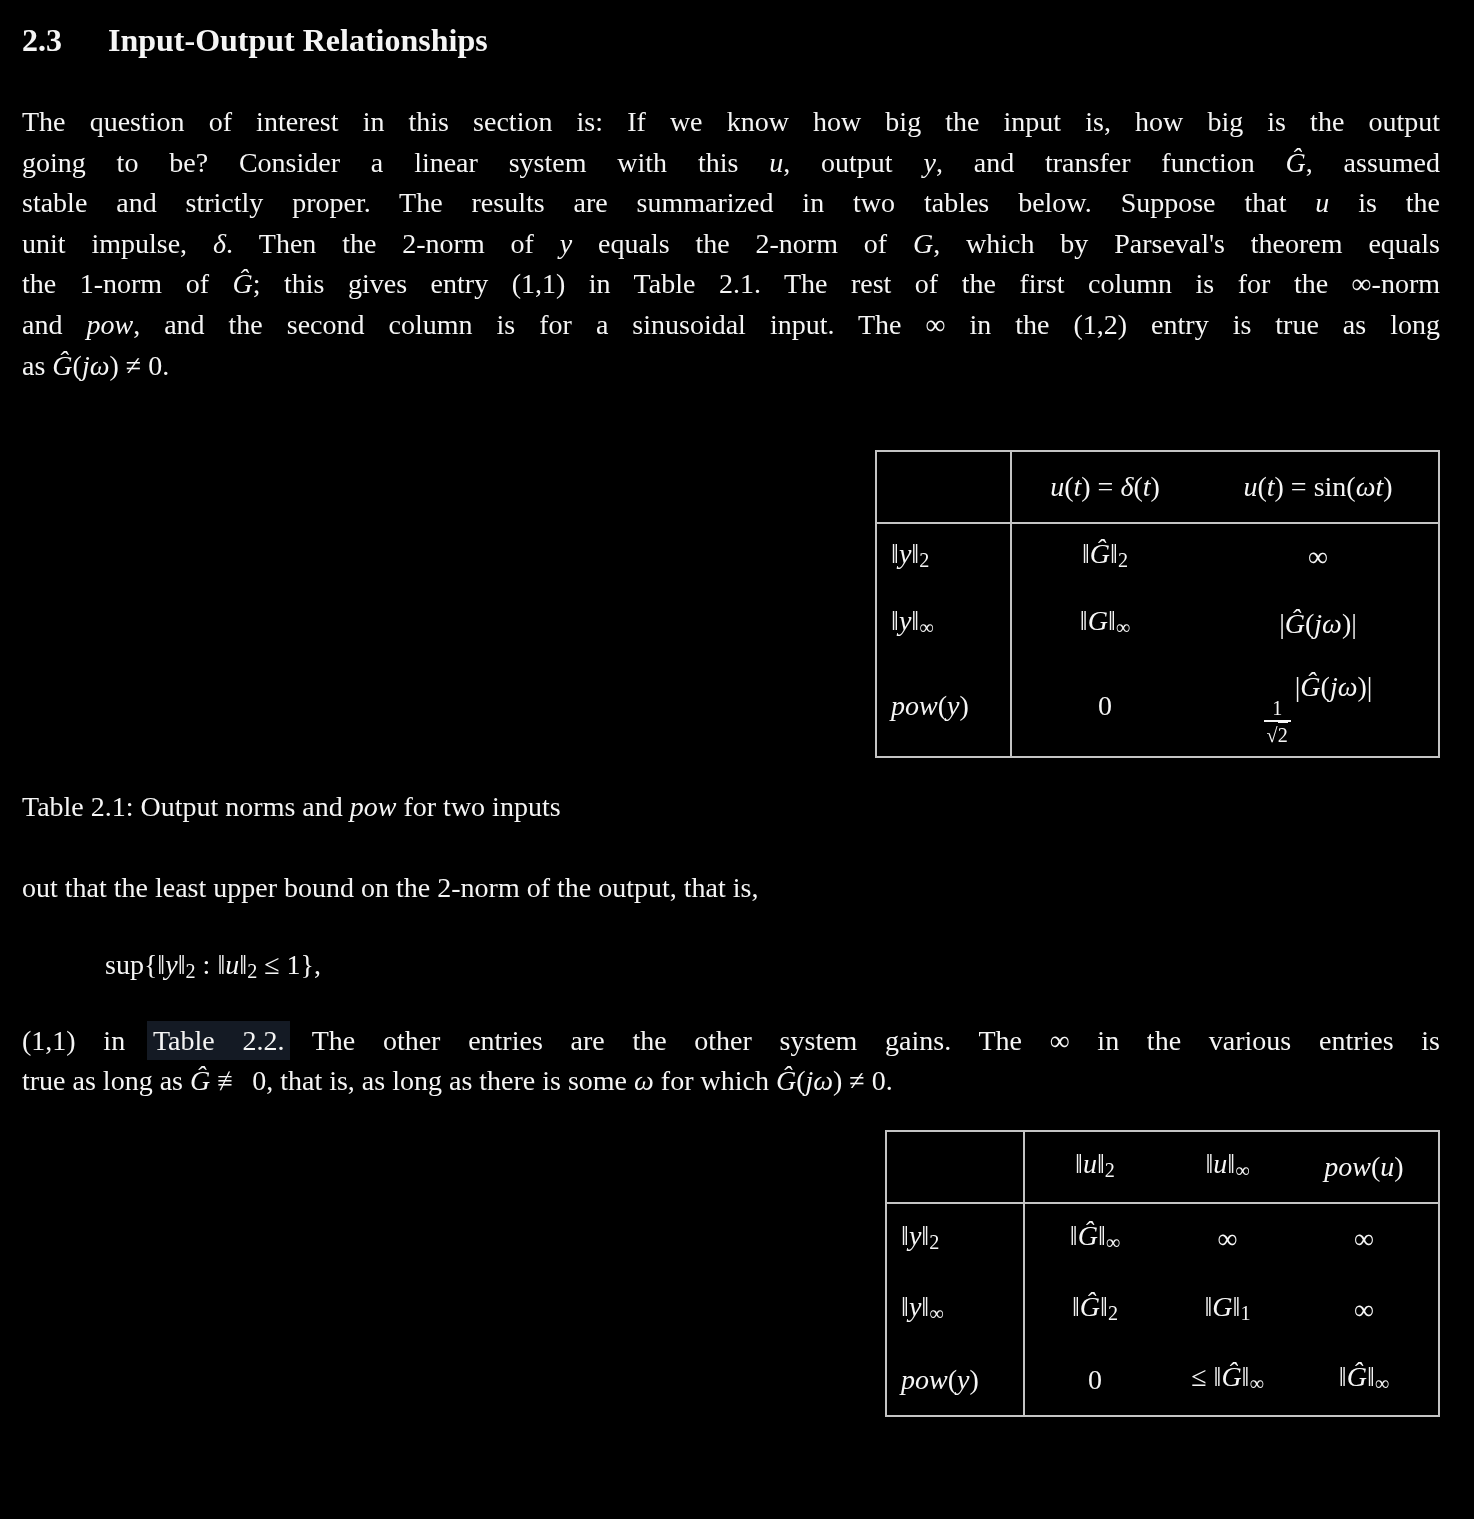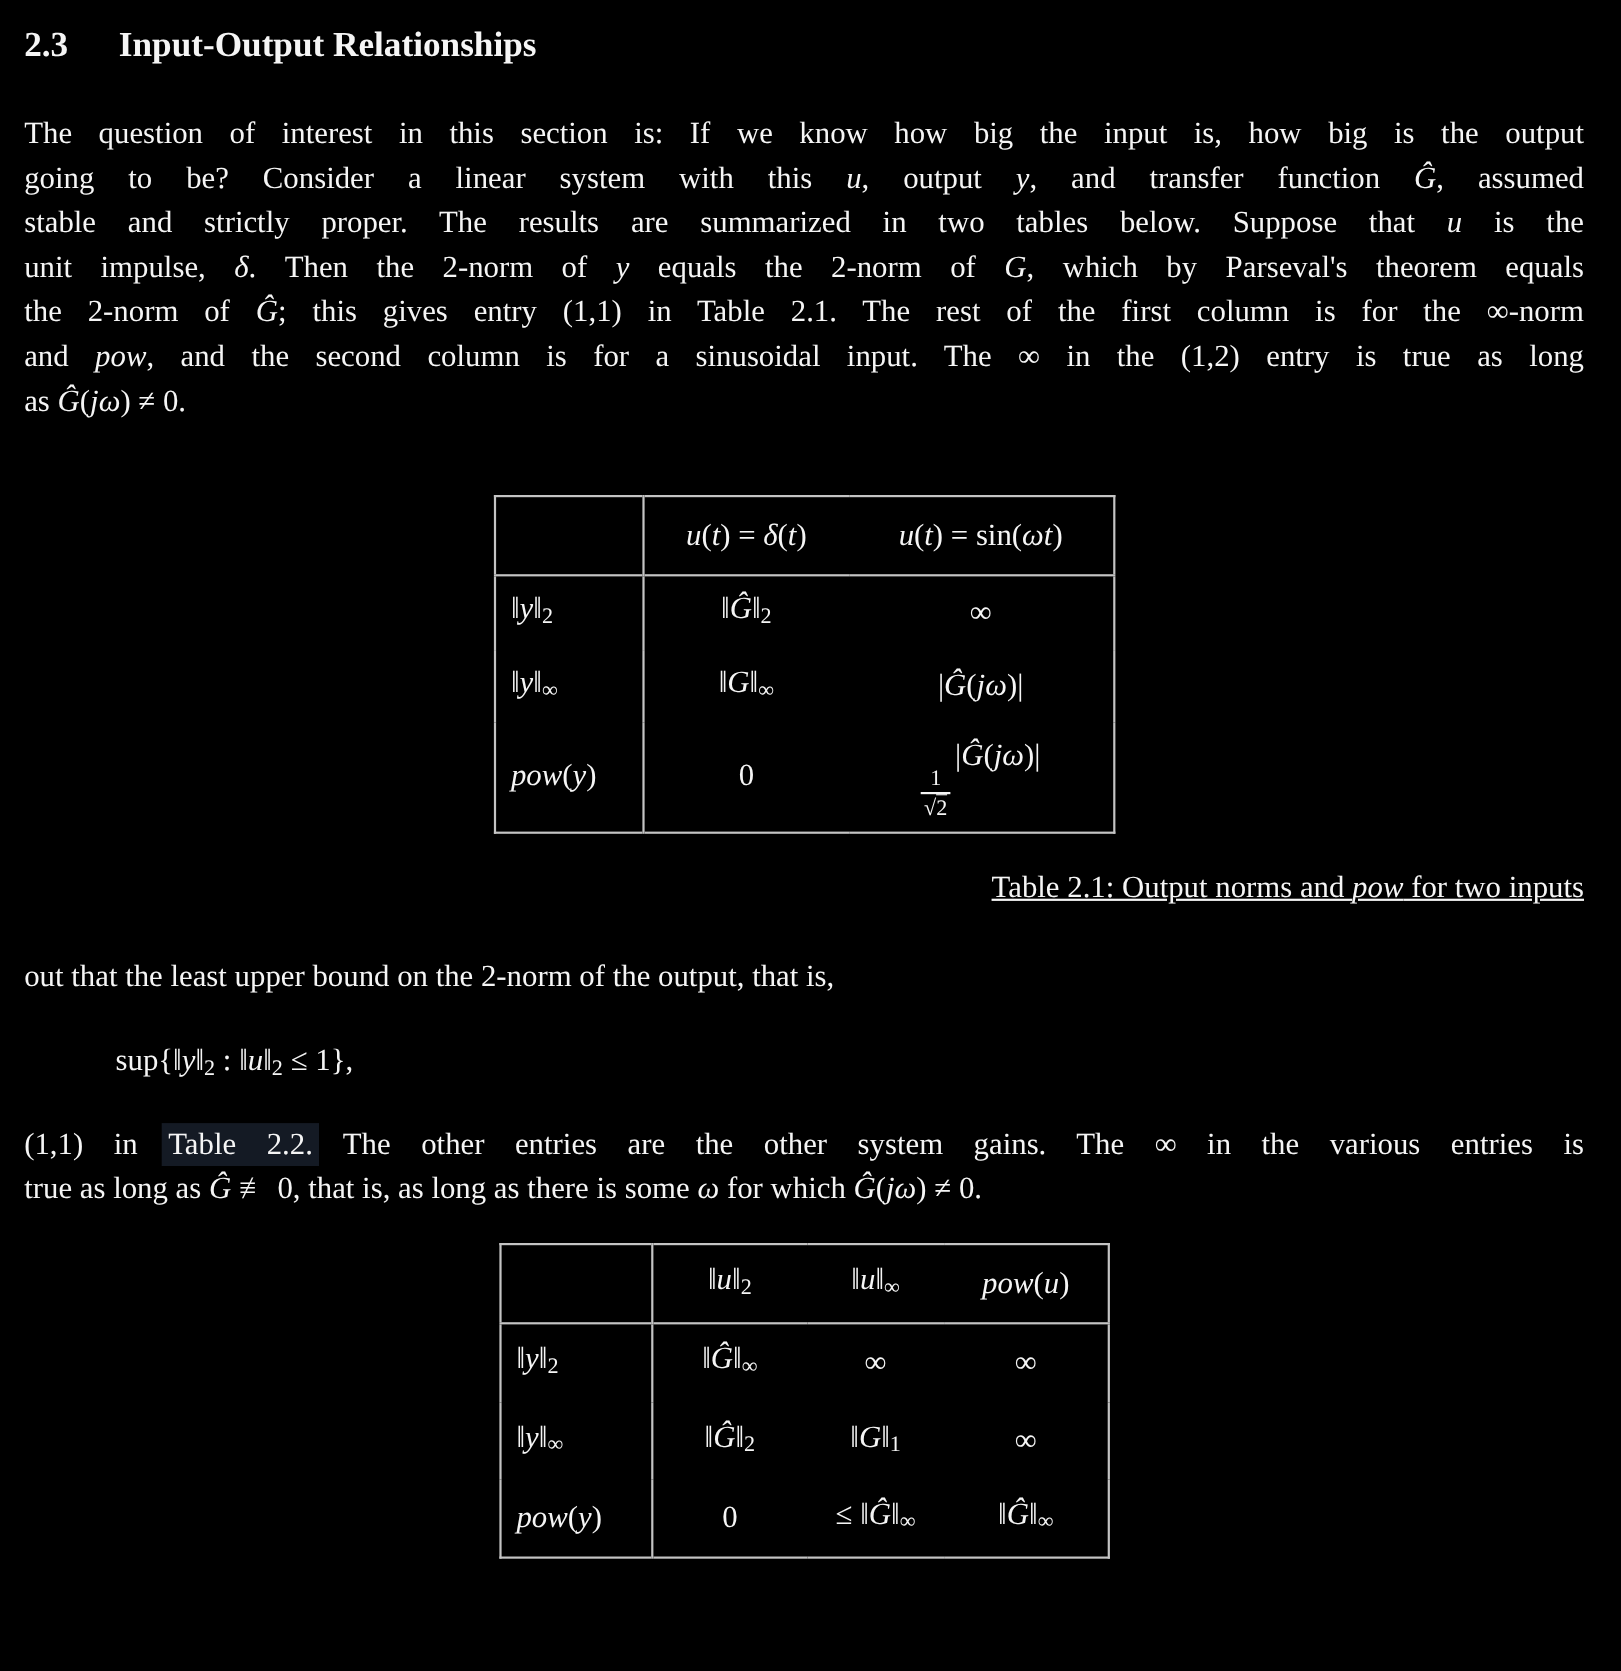--- a/index.html
+++ b/index.html
@@ -23,39 +23,39 @@
   .tline{
     text-align:justify;text-align-last:justify;
     line-height:40.6px;white-space:normal;
   }
   .tline.last{text-align-last:left;}
   .it{font-style:italic;}
   .sb{font-size:0.72em;vertical-align:-0.22em;}
   .ov{border-top:1.6px solid currentColor;padding-top:1px;}
   .linkbox{background:var(--link);padding:4px 6px;margin:-4px -6px;}
   .equation{margin:36px 0 0 83px;line-height:41px;}
-  .tablewrap{display:flex;justify-content:center;margin-top:64px;}
+  .tablewrap{display:flex;justify-content:flex-end;margin-top:64px;}
   .tablewrap.t2{margin-top:28px;}
   table{border-collapse:collapse;border:2px solid var(--border);}
   th,td{
     font-weight:normal;text-align:center;
     padding:8px 14px;line-height:44px;vertical-align:middle;
   }
   thead tr{border-bottom:2px solid var(--border);}
   thead th{padding-top:13px;padding-bottom:13px;}
   .lbl{text-align:left;border-right:2px solid var(--border);}
   #t1 .lbl{width:105px;}
   #t1 .c1{width:158px;}
   #t1 .c2{width:212px;}
   #t2 .lbl{width:108px;}
   #t2 .c1{width:112px;}
   #t2 .c2{width:97px;}
   #t2 .c3{width:120px;}
   #t2 th,#t2 td{line-height:46px;padding-top:9px;padding-bottom:9px;}
-  .caption{text-align:right;margin-top:32px;line-height:34px;text-decoration:underline;}
+  .caption{text-align:left;margin-top:32px;line-height:34px;}
   .frac{
     display:inline-flex;flex-direction:column;align-items:center;
     vertical-align:-0.95em;font-size:0.72em;line-height:1.2;
     margin-right:4px;
   }
   .frac .num{padding:0 3px;}
   .frac .den{border-top:2px solid currentColor;padding:1px 3px 0;}
 </style>
 </head>
 <body>
@@ -65,21 +65,21 @@
   <div class="heading">
     <span>2.3</span>
     <span>Input-Output Relationships</span>
   </div>
 
   <div class="para p1">
       <div class="tline"><span>The question of interest in this section is: If we know how big the input is, how big is the output</span></div>
       <div class="tline"><span>going to be? Consider a linear system with this </span><span class="it">u</span><span>, output </span><span class="it">y</span><span>, and transfer function </span><span class="it">Ĝ</span><span>, assumed</span></div>
       <div class="tline"><span>stable and strictly proper. The results are summarized in two tables below. Suppose that </span><span class="it">u</span><span> is the</span></div>
       <div class="tline"><span>unit impulse, </span><span class="it">δ</span><span>. Then the 2-norm of </span><span class="it">y</span><span> equals the 2-norm of </span><span class="it">G</span><span>, which by Parseval's theorem equals</span></div>
-      <div class="tline"><span>the 2-norm of </span><span class="it">Ĝ</span><span>; this gives entry (1,1) in Table 2.1. The rest of the first column is for the ∞-norm</span></div>
+      <div class="tline"><span>the 1-norm of </span><span class="it">Ĝ</span><span>; this gives entry (1,1) in Table 2.1. The rest of the first column is for the ∞-norm</span></div>
       <div class="tline"><span>and </span><span class="it">pow</span><span>, and the second column is for a sinusoidal input. The ∞ in the (1,2) entry is true as long</span></div>
       <div class="tline last"><span>as </span><span class="it">Ĝ</span><span>(</span><span class="it">jω</span><span>) ≠ 0.</span></div>
     </div>
 
   <div class="tablewrap t1">
     <table id="t1">
         <thead>
           <tr>
             <th class="lbl"></th>
             <th class="c1"><span class="it">u</span><span>(</span><span class="it">t</span><span>) = </span><span class="it">δ</span><span>(</span><span class="it">t</span><span>)</span></th>

